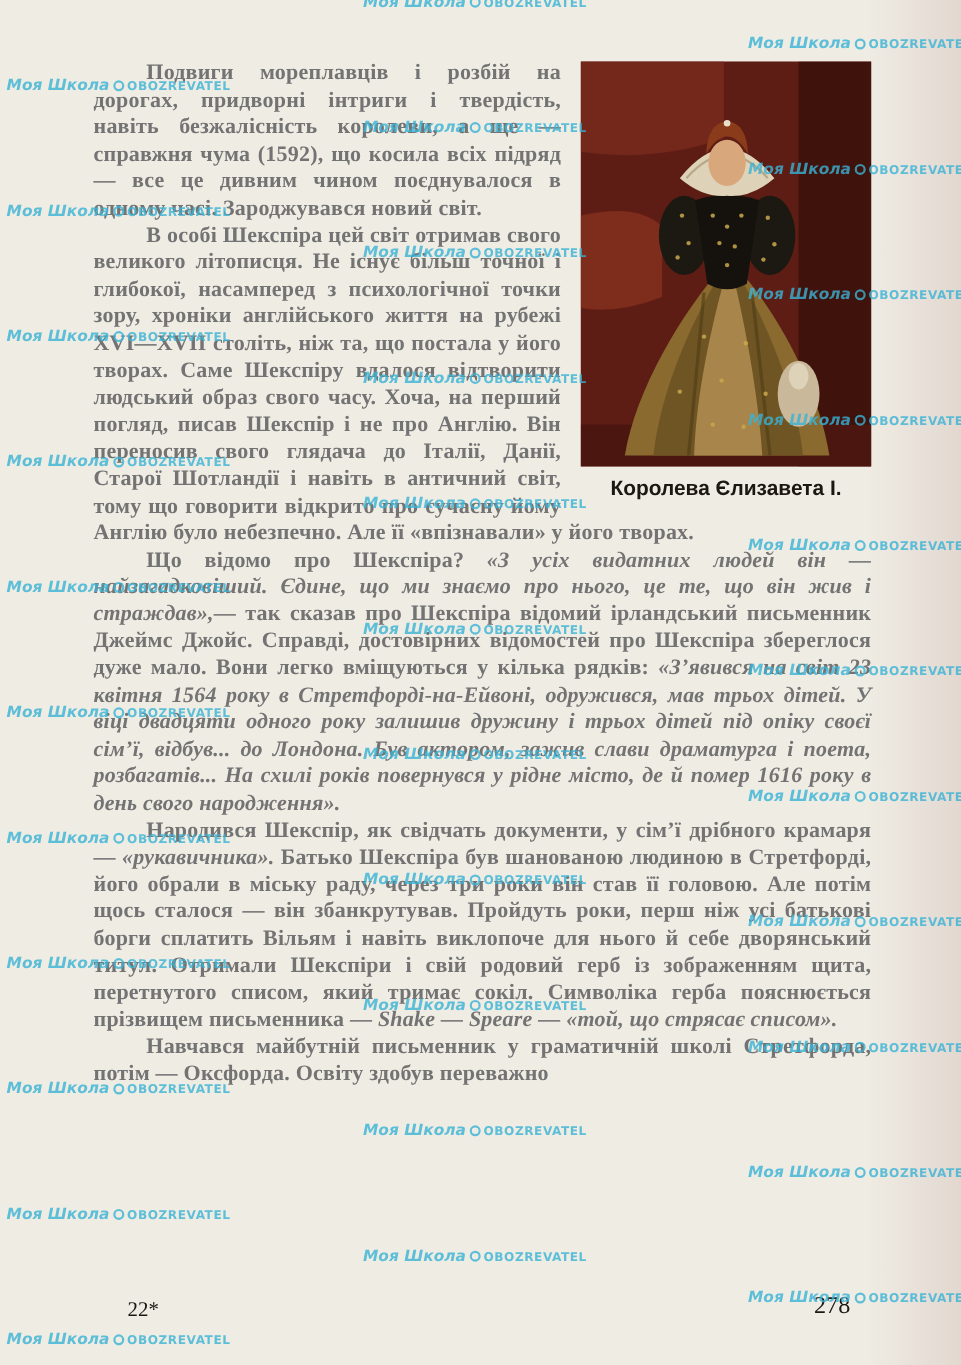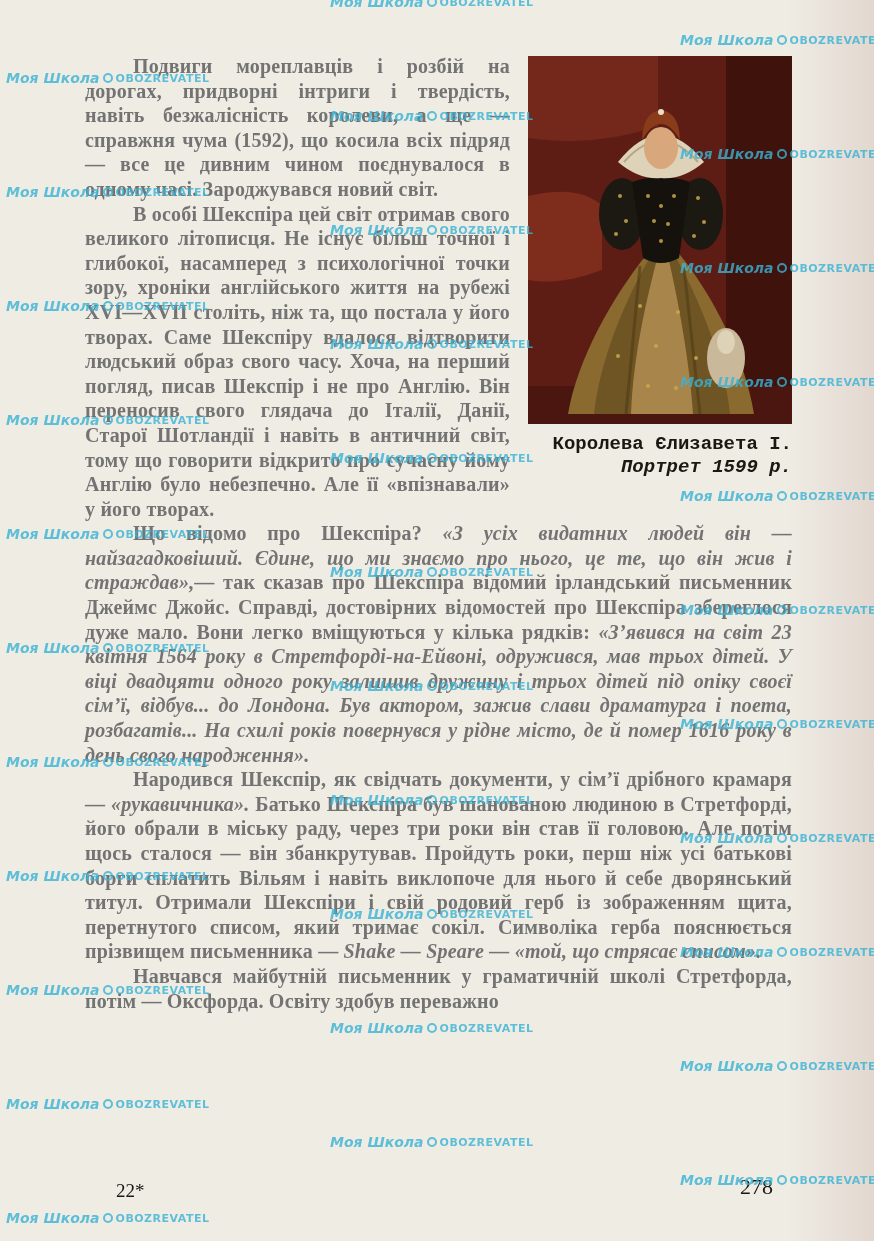--- a/index.html
+++ b/index.html
@@ -6,21 +6,21 @@
   html,body{margin:0;padding:0;background:#6e6e6e}
   .page{position:relative;width:874px;height:1241px;margin:0 auto;background:#efece4;overflow:hidden;color:#1d1712}
   .edge-shade{position:absolute;top:0;right:0;width:86px;height:100%;
     background:linear-gradient(to right,rgba(196,168,160,0),rgba(196,168,160,.30));z-index:2;pointer-events:none}
   .content{position:absolute;left:85px;top:54px;width:707px;z-index:1}
   p.body{margin:0;font-family:"Liberation Serif",serif;font-weight:bold;font-size:20px;line-height:24.6px;
     text-align:justify;text-indent:48px;letter-spacing:.2px;color:#737373}
   .it{font-style:italic}
   .figwrap{float:right;width:264px;margin:2px 0 10px 18px}
   .portrait{width:264px;height:368px;display:block;background:#5e1d14}
-  .caption{margin-top:9px;text-align:right;font-family:Liberation Mono, monospace;font-weight:bold;
+  .caption{margin-top:9px;text-align:center;font-family:Liberation Sans, sans-serif;font-weight:bold;
     font-size:19px;line-height:23px}
   .caption .sub{font-style:italic}
   .wm-layer{position:absolute;inset:0;z-index:3;pointer-events:none;overflow:hidden}
   .wm{position:absolute;display:flex;align-items:center;gap:3px;color:#39b3d6;opacity:.8;white-space:nowrap}
   .wm-site{font-family:"DejaVu Sans",sans-serif;font-style:italic;font-weight:bold;font-size:14px}
   .wm-logo{width:10px;height:10px;border-radius:50%;border:2px solid #39b3d6;display:inline-block}
   .wm-brand{font-family:"DejaVu Sans",sans-serif;font-weight:bold;font-size:11px;letter-spacing:.5px}
   .footer-left{position:absolute;left:116px;top:1180px;font-family:"Liberation Serif",serif;
     font-size:19px;z-index:1}
   .footer-right{position:absolute;left:740px;top:1174px;font-family:"Liberation Serif",serif;font-size:22px;z-index:1}
@@ -247,21 +247,20 @@
         <ellipse cx="133" cy="92" rx="17" ry="21" fill="#d8a87c"></ellipse>
 
         <path d="M114,84 Q115,56 133,54 Q151,56 152,84 Q143,68 133,68 Q123,68 114,84 Z" fill="#8a3c1a"></path>
         <circle cx="133" cy="56" r="3" fill="#e8e0c8"></circle>
 
         <ellipse cx="198" cy="302" rx="19" ry="30" fill="#c9b89a"></ellipse>
         <ellipse cx="198" cy="286" rx="9" ry="12" fill="#ded2b8"></ellipse>
       </svg>
       <div class="caption">
         <div>Королева Єлизавета I.</div>
-        <div class="sub">Портрет 1599 р.</div>
       </div>
     </div>
 
     <p class="body"><span>Подвиги мореплавців і розбій на дорогах, придворні інтриги і твердість, навіть безжалісність королеви, а ще — справжня чума (1592), що косила всіх підряд — все це дивним чином поєднувалося в одному часі. Зароджувався новий світ.</span></p>
     <p class="body"><span>В особі Шекспіра цей світ отримав свого великого літописця. Не існує більш точної і глибокої, насамперед з психологічної точки зору, хроніки англійського життя на рубежі XVI—XVII століть, ніж та, що постала у його творах. Саме Шекспіру вдалося відтворити людський образ свого часу. Хоча, на перший погляд, писав Шекспір і не про Англію. Він переносив свого глядача до Італії, Данії, Старої Шотландії і навіть в античний світ, тому що говорити відкрито про сучасну йому Англію було небезпечно. Але її «впізнавали» у його творах.</span></p>
     <p class="body"><span>Що відомо про Шекспіра? </span><span class="it">«З усіх видатних людей він — найзагадковіший. Єдине, що ми знаємо про нього, це те, що він жив і страждав»,</span><span>— так сказав про Шекспіра відомий ірландський письменник Джеймс Джойс. Справді, достовірних відомостей про Шекспіра збереглося дуже мало. Вони легко вміщуються у кілька рядків: </span><span class="it">«З’явився на світ 23 квітня 1564 року в Стретфорді-на-Ейвоні, одружився, мав трьох дітей. У віці двадцяти одного року залишив дружину і трьох дітей під опіку своєї сім’ї, відбув... до Лондона. Був актором, зажив слави драматурга і поета, розбагатів... На схилі років повернувся у рідне місто, де й помер 1616 року в день свого народження».</span></p>
     <p class="body"><span>Народився Шекспір, як свідчать документи, у сім’ї дрібного крамаря — </span><span class="it">«рукавичника».</span><span> Батько Шекспіра був шанованою людиною в Стретфорді, його обрали в міську раду, через три роки він став її головою. Але потім щось сталося — він збанкрутував. Пройдуть роки, перш ніж усі батькові борги сплатить Вільям і навіть виклопоче для нього й себе дворянський титул. Отримали Шекспіри і свій родовий герб із зображенням щита, перетнутого списом, який тримає сокіл. Символіка герба пояснюється прізвищем письменника — </span><span class="it">Shake — Speare — «той, що стрясає списом».</span></p>
     <p class="body"><span>Навчався майбутній письменник у граматичній школі Стретфорда, потім — Оксфорда. Освіту здобув переважно</span></p>
   </div>
 

